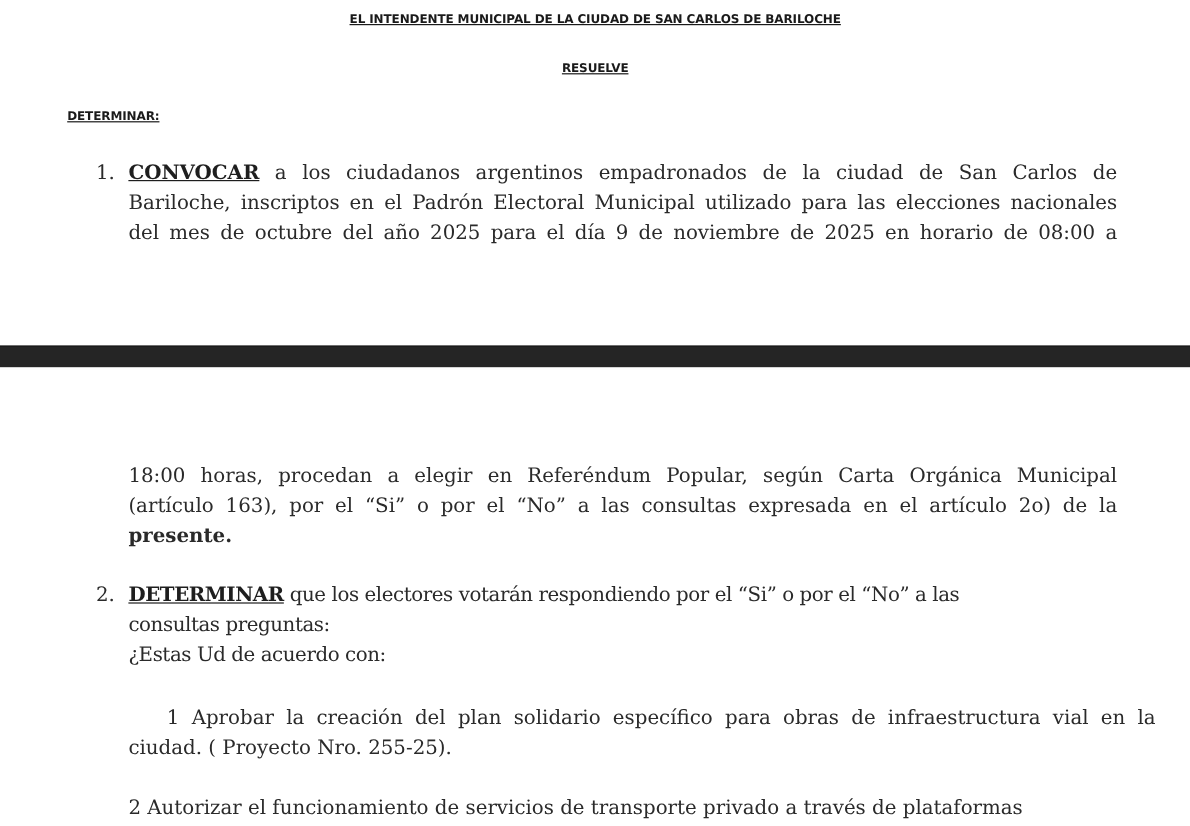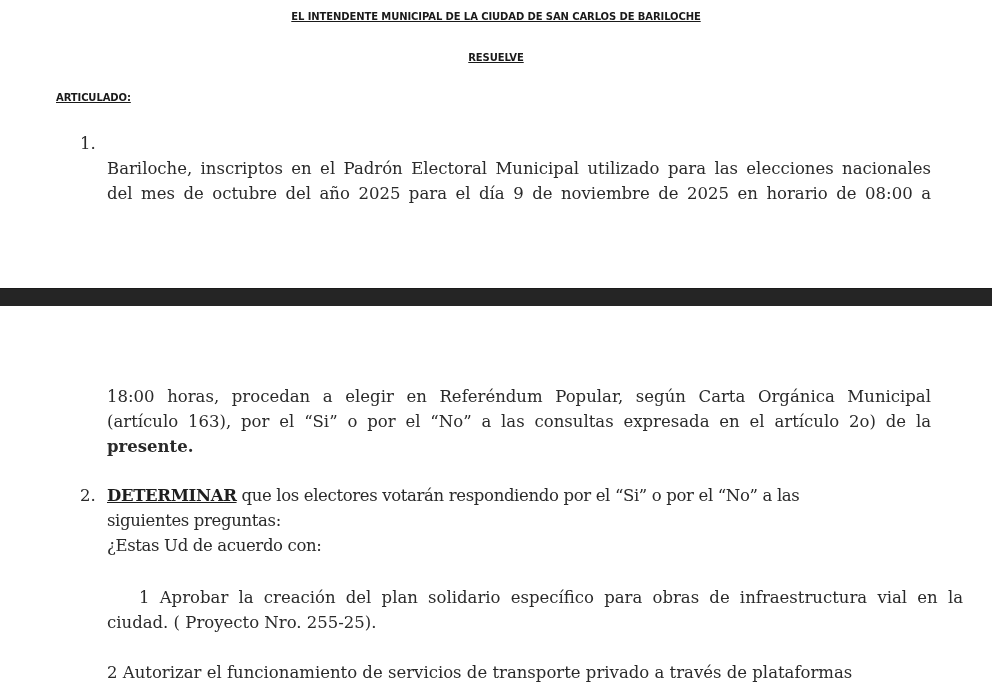--- a/index.html
+++ b/index.html
@@ -28,36 +28,37 @@
   .justify { text-align: justify; text-align-last: justify; }
   .num { position: absolute; font-size: 16.5px; line-height: 25px; color: #2a2a2a; }
   .kw { font-weight: bold; text-decoration: underline; color: #1e1e1e; }
 </style>
 </head>
 <body>
 
 <div class="page page-top">
   <div class="heading h-title">EL INTENDENTE MUNICIPAL DE LA CIUDAD DE SAN CARLOS DE BARILOCHE</div>
   <div class="heading h-resuelve">RESUELVE</div>
-  <div class="heading h-articulado">ARTICULADO:</div>
+  <div class="heading h-articulado">DETERMINAR:</div>
 
   <div class="num" style="left:80px; top:131px;">1.</div>
+  <div class="line justify" style="left:107px; top:131px; width:824px;"><span class="kw">CONVOCAR</span><span> a los ciudadanos argentinos empadronados de la ciudad de San Carlos de</span></div>
   <div class="line justify" style="left:107px; top:156px; width:824px;">Bariloche, inscriptos en el Padrón Electoral Municipal utilizado para las elecciones nacionales</div>
   <div class="line justify" style="left:107px; top:181px; width:824px;">del mes de octubre del año 2025 para el día 9 de noviembre de 2025 en horario de 08:00 a</div>
 </div>
 
 <div class="divider"></div>
 
 <div class="page page-bottom">
   <div class="line justify" style="left:107px; top:78px; width:824px;">18:00 horas, procedan a elegir en Referéndum Popular, según Carta Orgánica Municipal</div>
   <div class="line justify" style="left:107px; top:103px; width:824px;">(artículo 163), por el “Si” o por el “No” a las consultas expresada en el artículo 2o) de la</div>
   <div class="line" style="left:107px; top:128px;font-weight:bold;">presente.</div>
 
   <div class="num" style="left:80px; top:177px;">2.</div>
   <div class="line" style="left:107px; top:177px; letter-spacing:-0.35px;"><span class="kw">DETERMINAR</span><span> que los electores votarán respondiendo por el “Si” o por el “No” a las</span></div>
-  <div class="line" style="left:107px; top:202px; letter-spacing:-0.35px;">siguientes preguntas:</div>
+  <div class="line" style="left:107px; top:202px; letter-spacing:-0.35px;">consultas preguntas:</div>
   <div class="line" style="left:107px; top:227px; letter-spacing:-0.35px;">¿Estas Ud de acuerdo con:</div>
 
   <div class="line justify" style="left:107px; top:279px; width:824px;margin-left:32px;">1 Aprobar la creación del plan solidario específico para obras de infraestructura vial en la</div>
   <div class="line" style="left:107px; top:304px;">ciudad. ( Proyecto Nro. 255-25).</div>
 
   <div class="line" style="left:107px; top:354px;">2 Autorizar el funcionamiento de servicios de transporte privado a través de plataformas</div>
 </div>
 
 </body></html>

